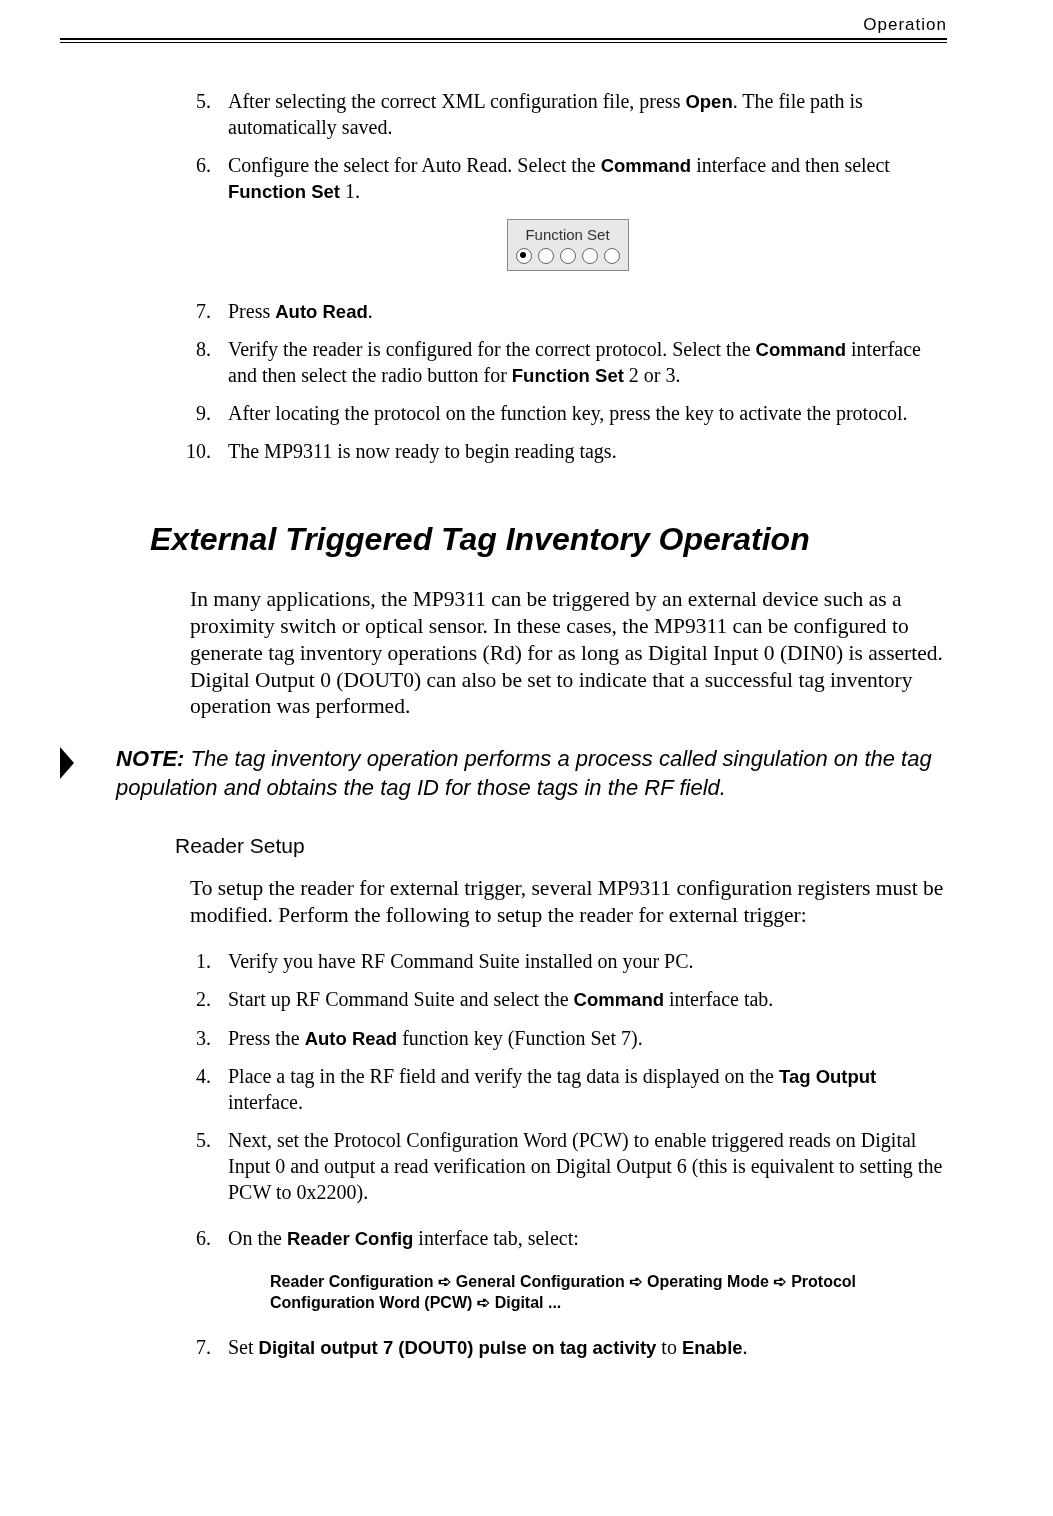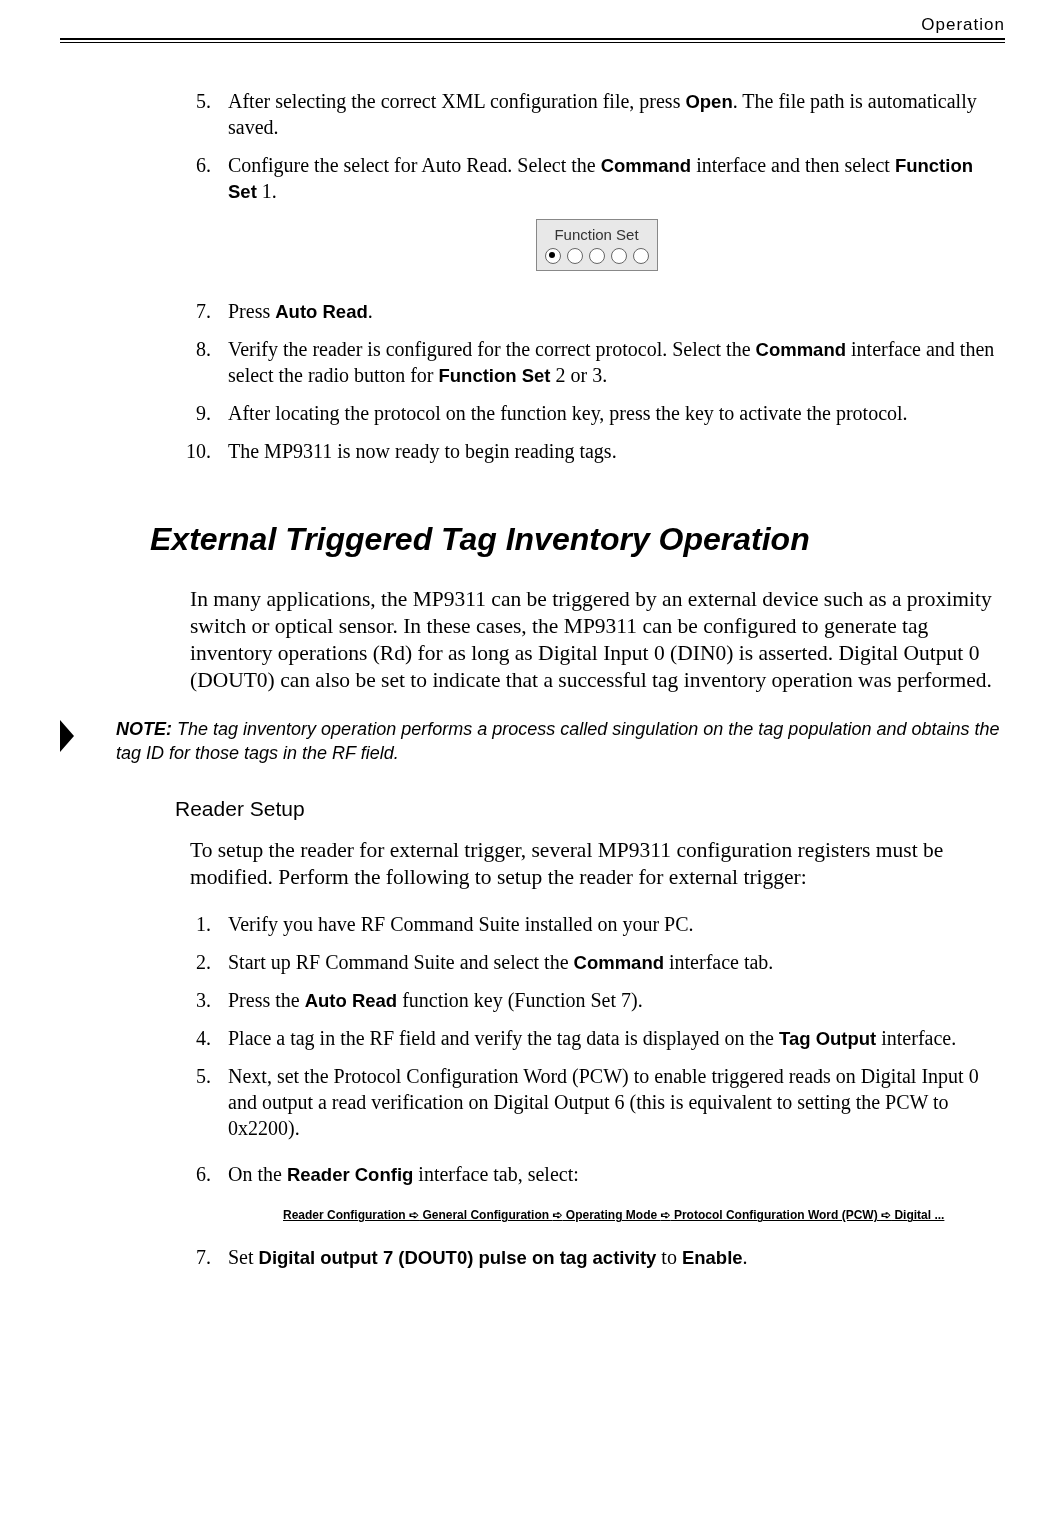--- a/index.html
+++ b/index.html
@@ -4,21 +4,21 @@
 <style>
   body {
     font-family: "Times New Roman", Times, serif;
     margin: 0;
     padding: 0;
     background: #fff;
     color: #000;
     width: 1053px;
   }
   .page {
-    padding: 15px 48px 30px 60px;
+    padding: 15px 106px 30px 60px;
     position: relative;
   }
   .header-line {
     border-top: 2px solid #000;
     margin-bottom: 2px;
   }
   .header-line2 {
     border-top: 1px solid #000;
   }
   .running-header {
@@ -82,21 +82,21 @@
     border-top: 16px solid transparent;
     border-bottom: 16px solid transparent;
     border-left: 14px solid #000;
     margin-right: 42px;
     margin-top: 2px;
     flex-shrink: 0;
   }
   .note-text {
     font-family: Arial, Helvetica, sans-serif;
     font-style: italic;
-    font-size: 18px;
+    font-size: 22px;
     line-height: 1.3;
   }
   .note-label {
     font-weight: bold;
   }
   .func-set {
     display: inline-block;
     border: 1px solid #888;
     background: #e8e8e8;
     padding: 2px 4px 6px 4px;
@@ -146,26 +146,25 @@
     font-size: 20px;
     margin-top: 35px;
     margin-right: -50px;
   }
   .arrow-sym {
     font-family: Arial, sans-serif;
   }
   .config-path {
     font-family: Arial, Helvetica, sans-serif;
     font-weight: bold;
-    font-size: 12px;
-    margin-left: 55px;
+    font-size: 16px;
+    margin-left: 42px;
     margin-top: 20px;
     margin-bottom: 20px;
     line-height: 1.35;
-    text-decoration: underline;
   }
 </style>
 </head>
 <body>
 
 <div class="page">
   <div class="running-header">Operation</div>
   <div class="header-line"></div>
   <div class="header-line2"></div>
 

